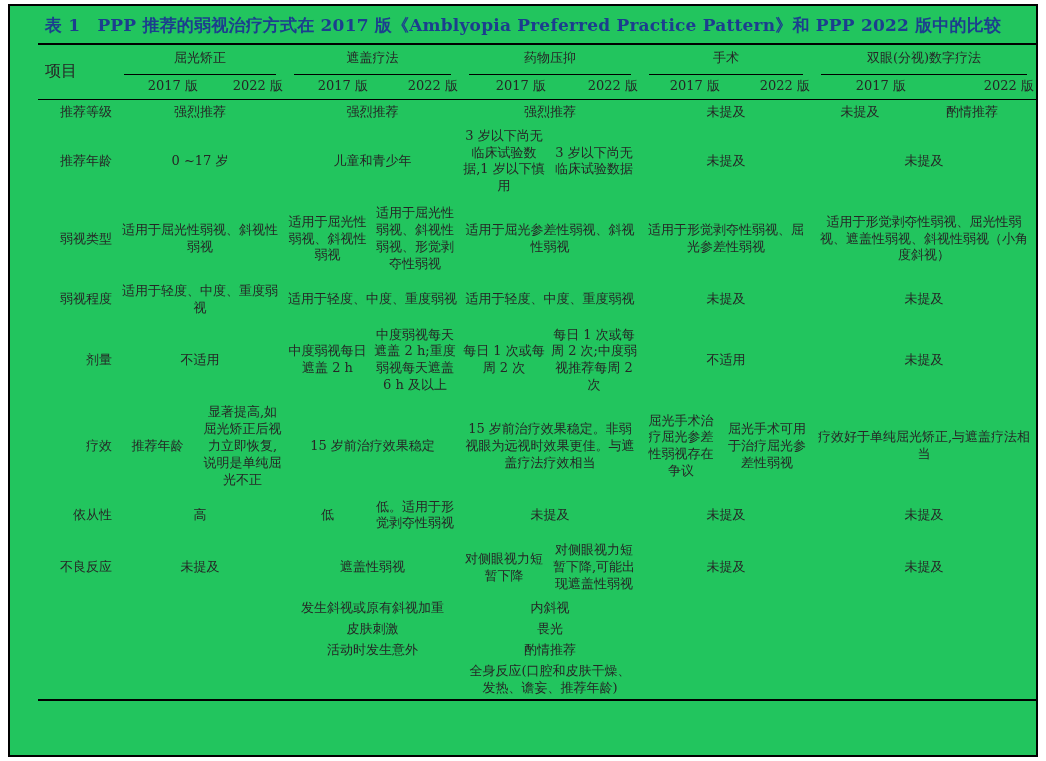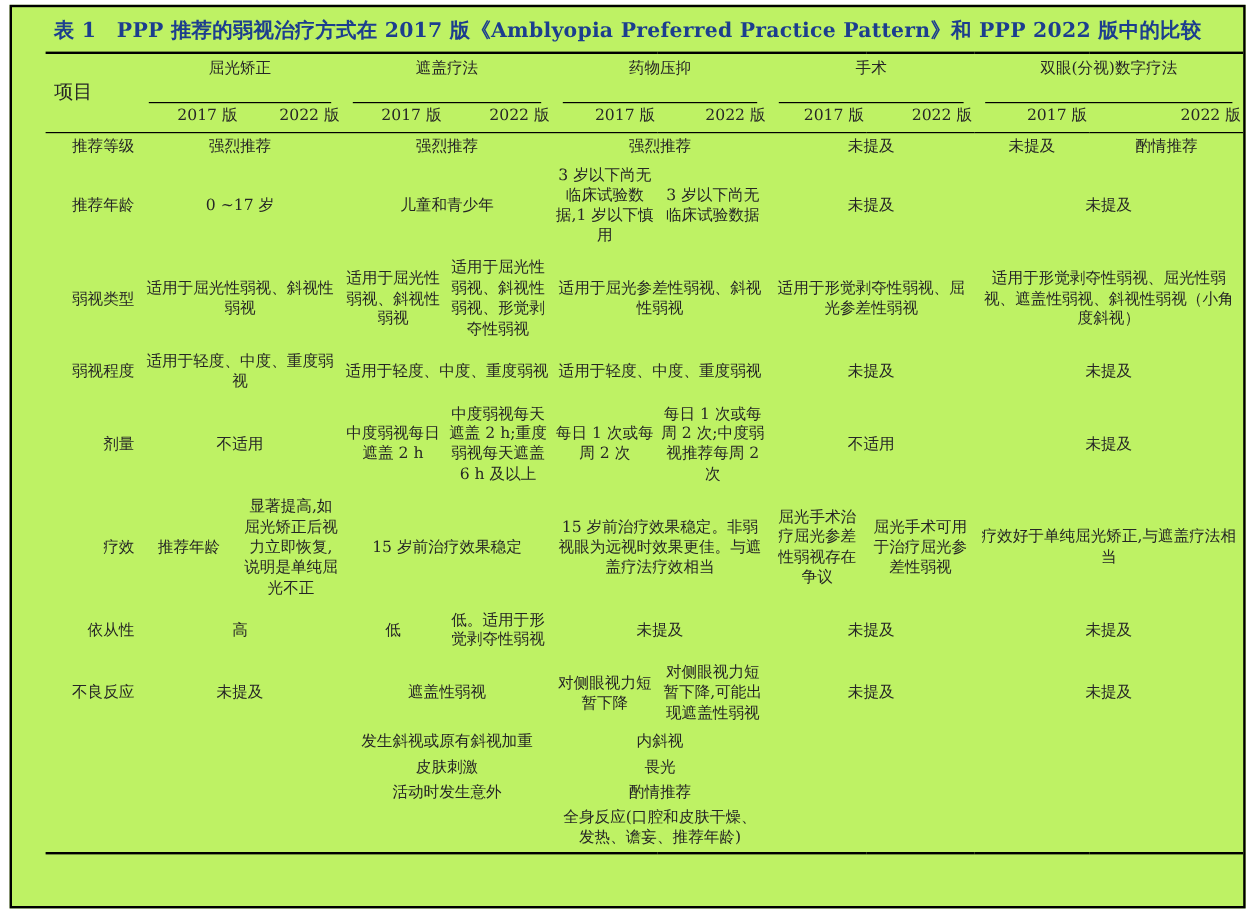--- a/index.html
+++ b/index.html
@@ -8,21 +8,21 @@
     width: 1046px; height: 761px;
     font-family: "DejaVu Serif", "Liberation Serif", serif;
     color: #262626;
     overflow: hidden;
   }
   .frame {
     box-sizing: border-box;
     margin: 4px 8px;
     height: 753px;
     border: 2px solid #000;
-    background: #bef264;
+    background: #22c55e;
     overflow: hidden;
   }
   .title {
     text-align: center;
     font-weight: bold;
     font-size: 17px;
     color: #1c3e8e;
     margin: 8px 6px 6px 6px;
     letter-spacing: 0.2px;
     white-space: nowrap;
@@ -41,21 +41,21 @@
   .item-h {
     text-align: left;
     padding: 2px 2px 2px 7px;
     border-bottom: 1.5px solid #000;
     font-size: 16px;
     margin-top: 30px;
   }
   .group-h { padding: 4px 0 0 0; vertical-align: bottom; }
   .gline {
     display: block;
-    padding: 1px 0 18px 0;
+    padding: 1px 0 7px 0;
     margin: 0 9px;
     border-bottom: 1.2px solid #000;
     text-align: center;
   }
   .ed-h {
     text-align: right;
     padding: 3px 2px 4px 2px;
     border-bottom: 1.5px solid #000;
   }
   tbody td {

